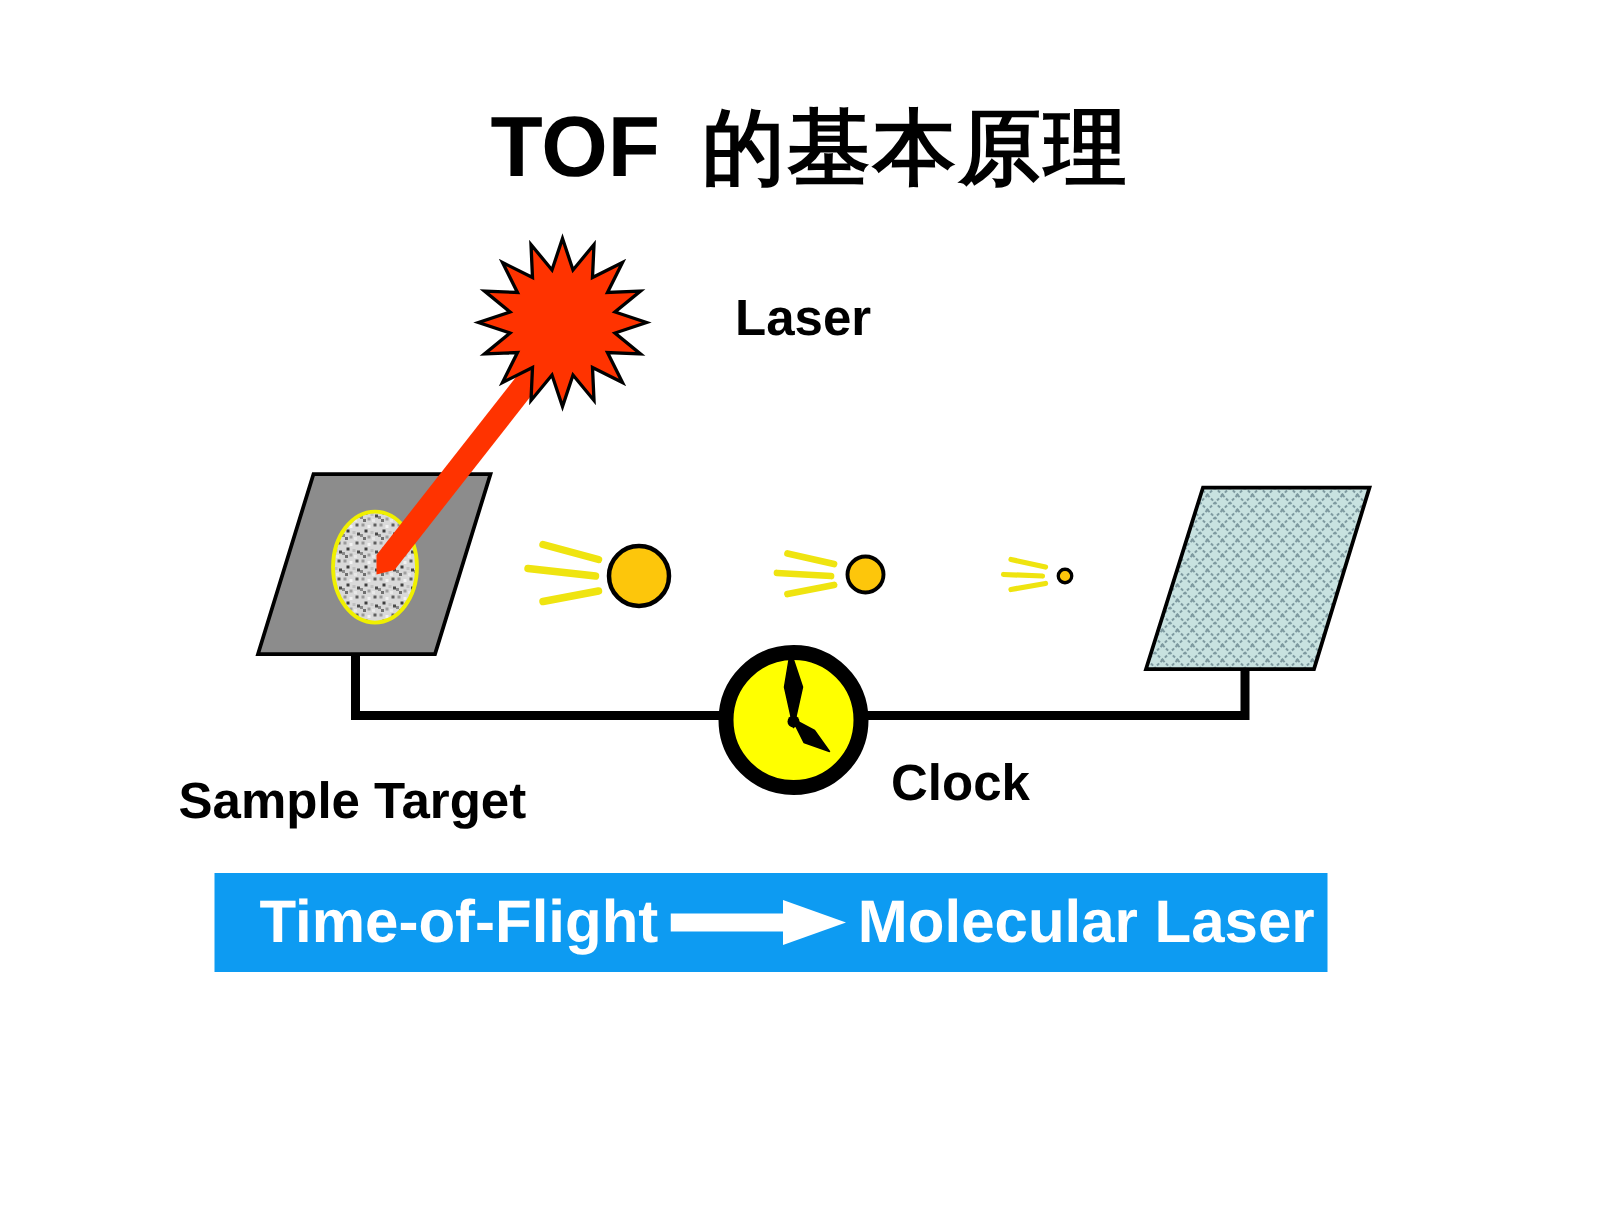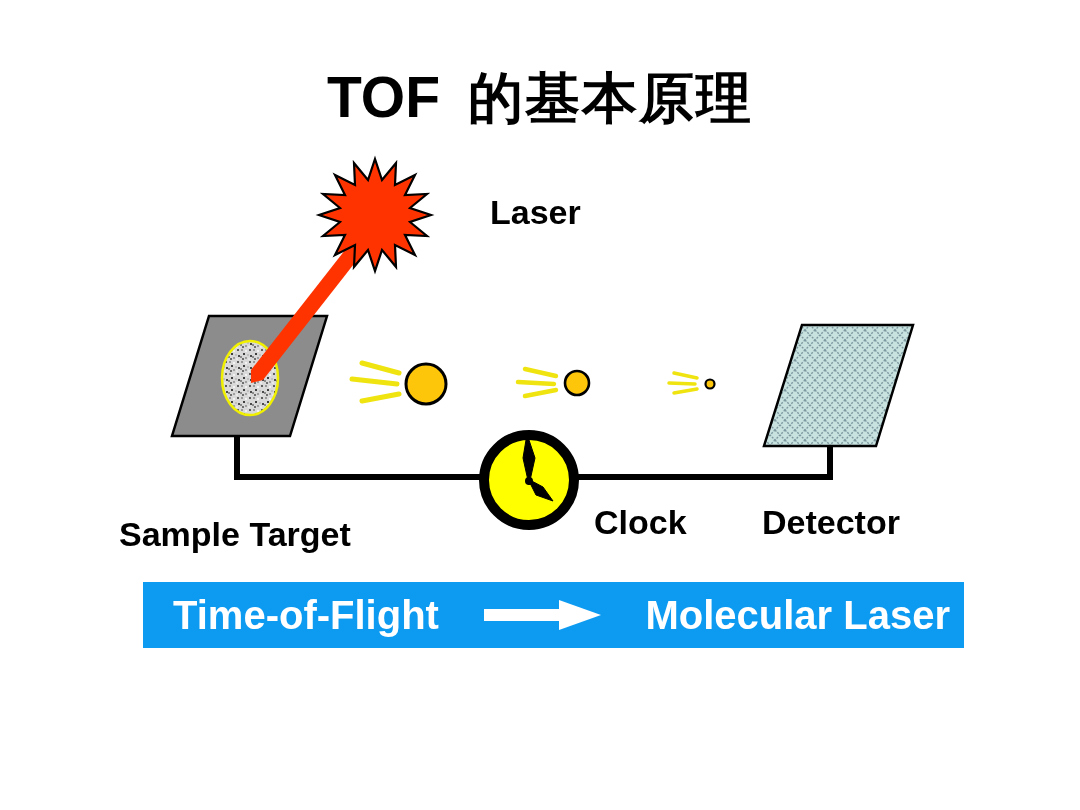--- a/index.html
+++ b/index.html
@@ -16,21 +16,21 @@
   .diagram-svg{position:absolute;left:0;top:0;}
   .label{
     position:absolute;font-size:34px;font-weight:bold;color:#000;
     white-space:nowrap;line-height:1.1;text-align:center;
   }
   #label-laser{left:490px;top:194px;}
   #label-sample{left:119px;top:516px;}
   #label-clock{left:582px;top:504px;margin-left:12px;}
   #label-detector{left:762px;top:504px;}
   .banner{
-    position:absolute;left:143px;top:582px;width:821px;height:66px;
+    position:absolute;left:143px;top:582px;width:742px;height:66px;
     background:var(--banner-blue,#0D9BF2);
     display:flex;align-items:center;justify-content:space-between;
     padding:0 14px 0 30px;box-sizing:border-box;
   }
   .banner .btext{color:#ffffff;font-size:40px;font-weight:bold;white-space:nowrap;}
   .arrow-svg{fill:#ffffff;flex:0 0 auto;margin:0 8px;}
   
   .wire{fill:none;stroke:#000;stroke-width:6;stroke-linejoin:miter;}
   .plate{fill:var(--target-gray,#8C8C8C);stroke:#000;stroke-width:2.5;}
   .spot{fill:url(#speckle);stroke:var(--spot-ring-yellow,#F0F000);stroke-width:2.5;}
@@ -107,21 +107,20 @@
       <circle class="clock-face" cx="529" cy="480" r="45"></circle>
       <polygon class="hand" points="529,485 535,458 527,434 523,458"></polygon>
       <polygon class="hand" points="528,479 543,487 553,501 536,495"></polygon>
       <circle cx="529" cy="481" r="4" fill="#000"></circle>
     </g>
   </svg>
 
   <div class="label" id="label-laser">Laser</div>
   <div class="label" id="label-sample">Sample Target</div>
   <div class="label" id="label-clock">Clock</div>
-  <div class="label" id="label-detector">Detector</div>
 
   <div class="banner">
     <span class="btext">Time-of-Flight</span>
     <svg class="arrow-svg" width="117" height="30" viewBox="0 0 117 30">
       <rect x="0" y="9" width="75" height="12"></rect>
       <polygon points="75,0 117,15 75,30"></polygon>
     </svg>
     <span class="btext">Molecular Laser</span>
   </div>
 

